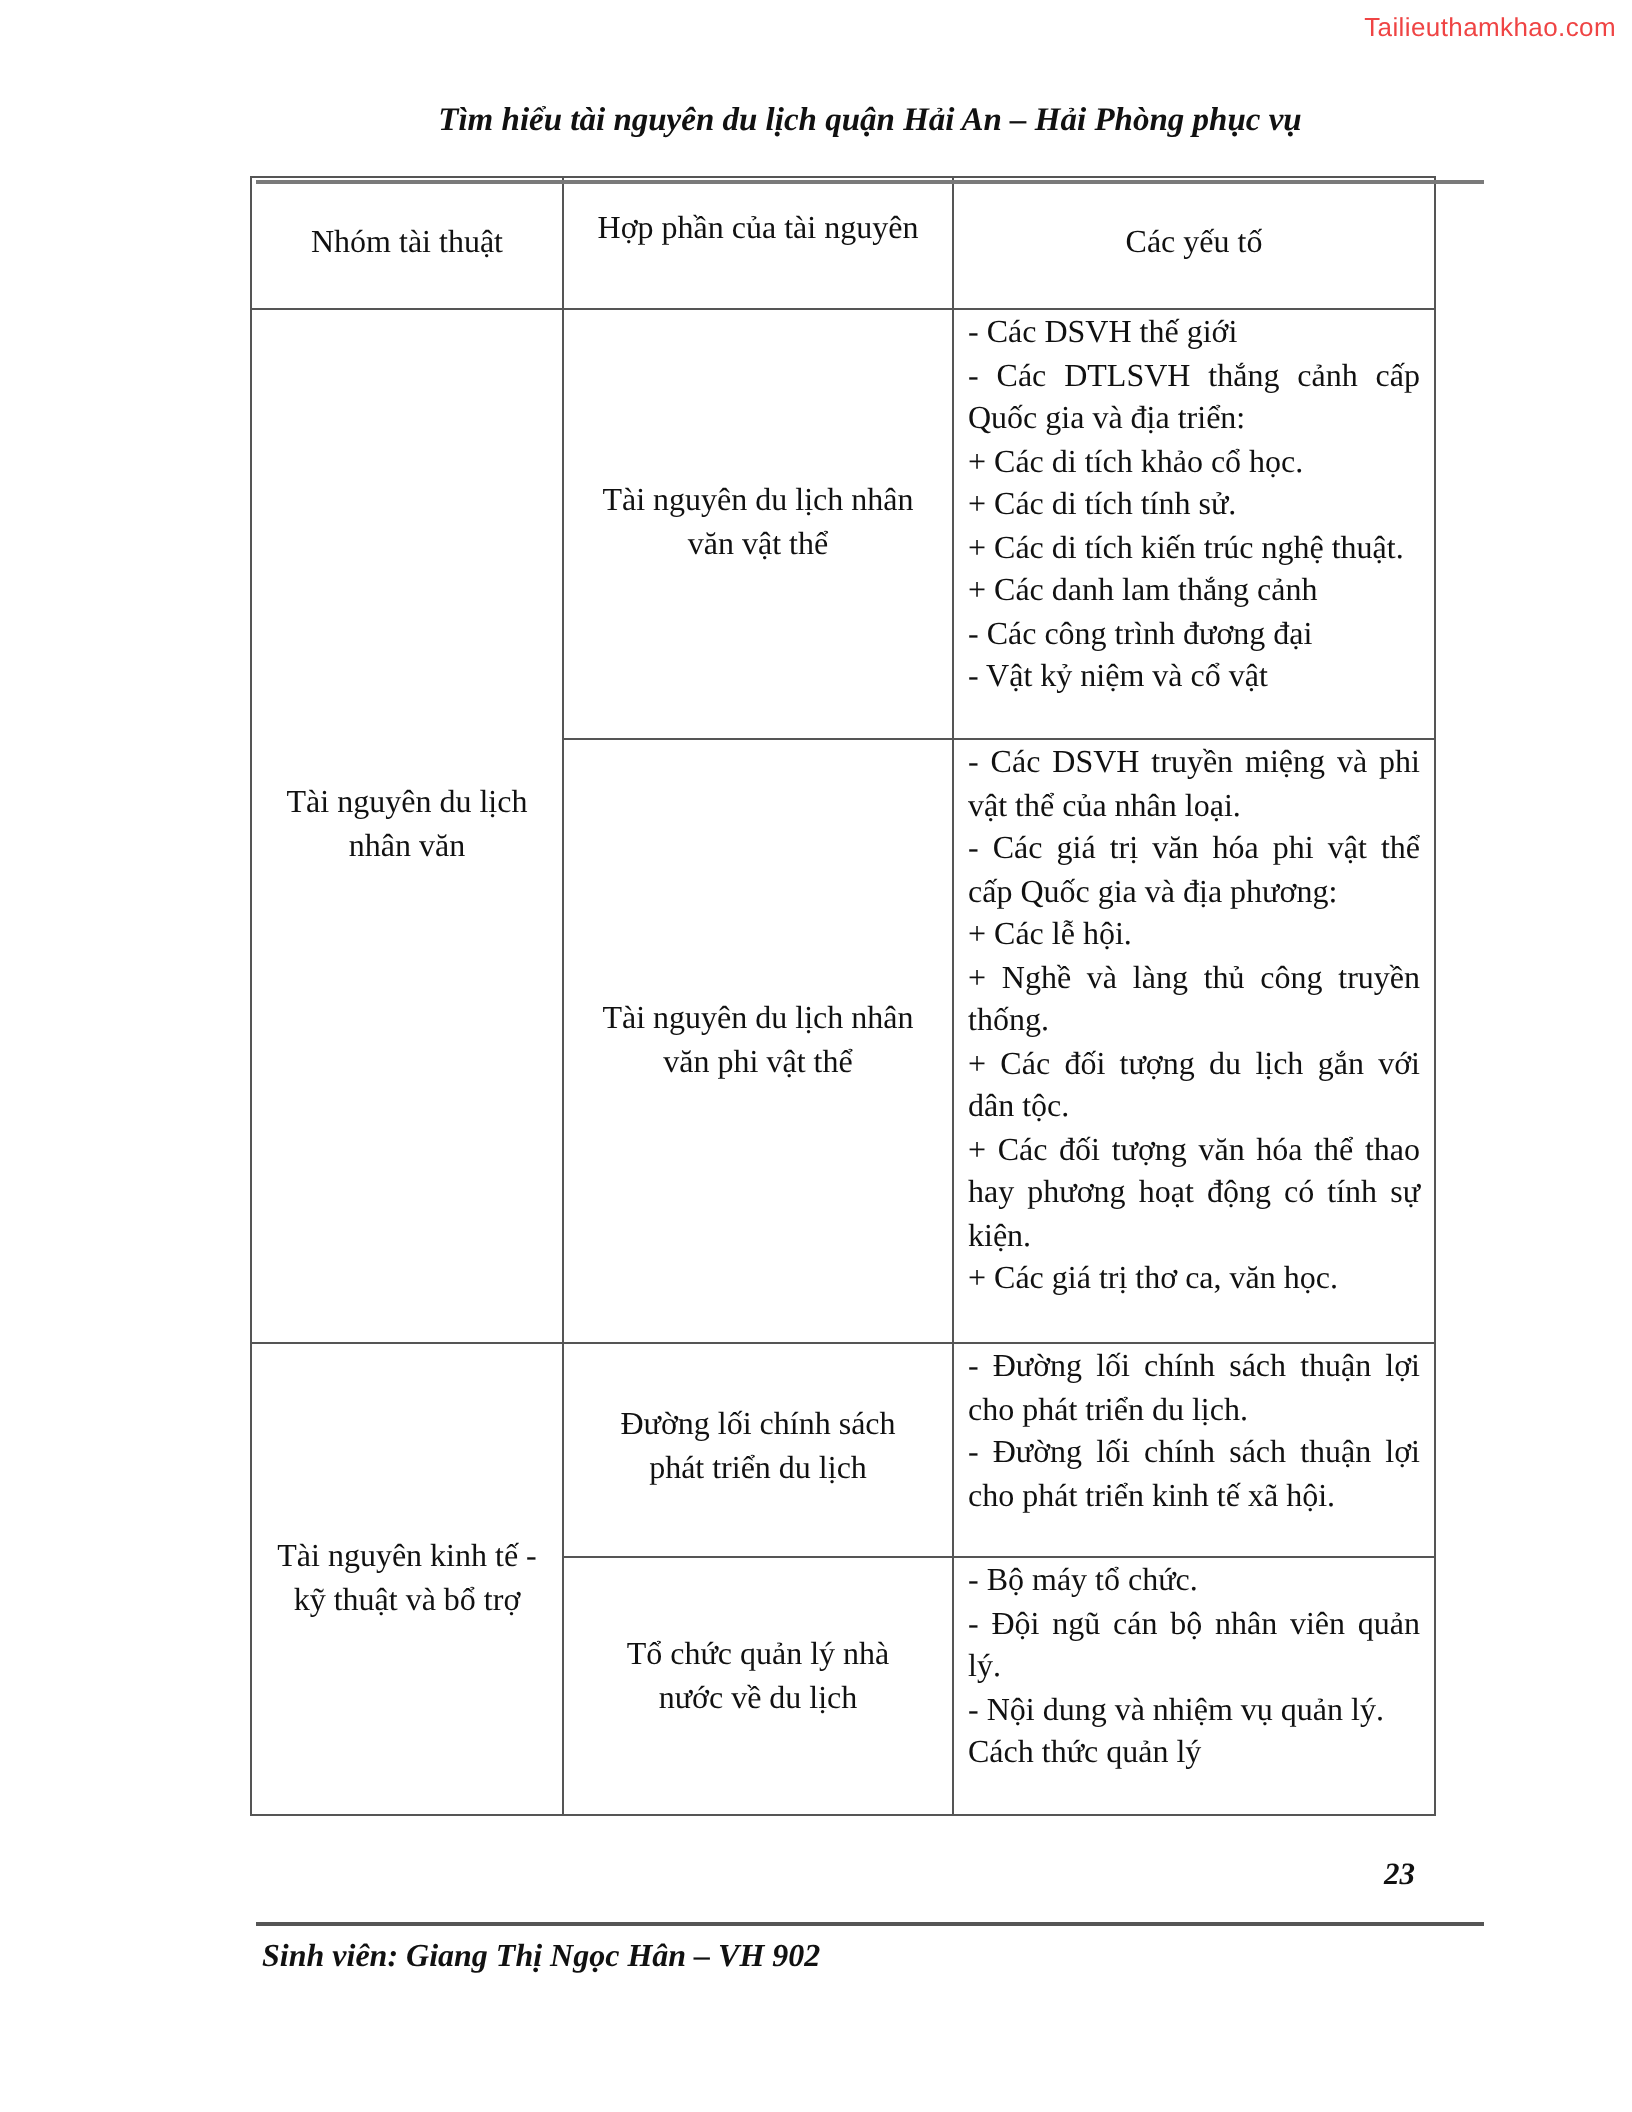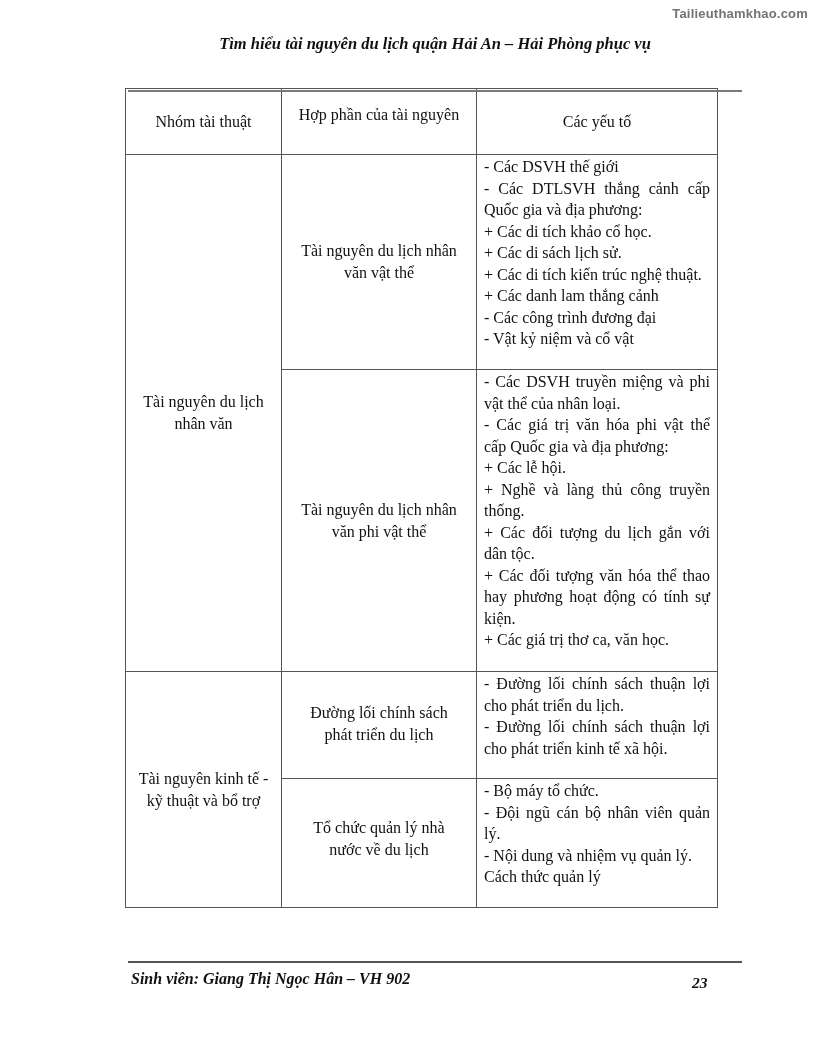--- a/index.html
+++ b/index.html
@@ -2,26 +2,25 @@
 <html><head>
 <meta charset="utf-8">
 <style>
   html, body { margin: 0; padding: 0; }
   body {
     width: 816px; height: 1056px; background: #ffffff; position: relative; overflow: hidden;
     font-family: "Liberation Serif", serif; color: #111;
   }
   .watermark {
     position: absolute; top: 6px; right: 8px;
-    font-family: "Liberation Sans", sans-serif; font-size: 13px; color: #737373;
+    font-family: "Liberation Sans", sans-serif; font-size: 13px; color: #ef4444;
     letter-spacing: 0.2px;
-    font-weight: bold;
   }
   .doc-title {
-    position: absolute; left: 128px; width: 614px; top: 34px;
+    position: absolute; left: 128px; width: 614px; top: 50px;
     text-align: center; font-weight: bold; font-style: italic; font-size: 16.5px; line-height: 20px;
   }
   .doc-title .line2 { text-decoration: underline; }
   .header-rule {
     position: absolute; left: 128px; width: 614px; top: 90px; height: 0;
     border-top: 2px solid #7a7a7a;
   }
   table.resources {
     position: absolute; left: 125px; top: 88px; width: 592px;
     border-collapse: collapse; table-layout: fixed; font-size: 16px;
@@ -36,21 +35,21 @@
   .factor-line { display: block; text-align: justify; text-align-last: left; }
   .footer-rule {
     position: absolute; left: 128px; width: 614px; top: 961px; height: 0;
     border-top: 2px solid #555;
   }
   .footer-author {
     position: absolute; left: 131px; top: 970px;
     font-weight: bold; font-style: italic; font-size: 16px;
   }
   .footer-page {
-    position: absolute; left: 692px; top: 974px;
+    position: absolute; left: 692px; top: 929px;
     font-weight: bold; font-style: italic; font-size: 15.5px;
   }
 </style>
 </head>
 <body>
 
 <div class="watermark">Tailieuthamkhao.com</div>
 
 <div class="doc-title">
   <div>Tìm hiểu tài nguyên du lịch quận Hải An – Hải Phòng phục vụ</div>
@@ -67,23 +66,23 @@
     <td class="center">Nhóm tài thuật</td>
     <td class="center" style="vertical-align:top;padding-top:15px;line-height:22px">Hợp phần của tài nguyên</td>
     <td class="center">Các yếu tố</td>
   </tr>
 
   <tr style="height:215px">
     <td class="center" rowspan="2" style="padding:0 12px">Tài nguyên du lịch nhân văn</td>
     <td class="center" style="padding:0 18px">Tài nguyên du lịch nhân văn vật thể</td>
     <td class="factors">
       <span class="factor-line">- Các DSVH thế giới</span>
-      <span class="factor-line">-  Các DTLSVH thắng cảnh cấp Quốc gia và địa phương:</span>
+      <span class="factor-line">-  Các DTLSVH thắng cảnh cấp Quốc gia và địa triển:</span>
       <span class="factor-line">+ Các di tích khảo cổ học.</span>
-      <span class="factor-line">+ Các di sách lịch sử.</span>
+      <span class="factor-line">+ Các di tích tính sử.</span>
       <span class="factor-line">+ Các di tích kiến trúc nghệ thuật.</span>
       <span class="factor-line">+ Các danh lam thắng cảnh</span>
       <span class="factor-line">- Các công trình đương đại</span>
       <span class="factor-line">- Vật kỷ niệm và cổ vật</span>
     </td>
   </tr>
 
   <tr style="height:302px">
     <td class="center" style="padding:0 14px">Tài nguyên du lịch nhân văn phi vật thể</td>
     <td class="factors">

